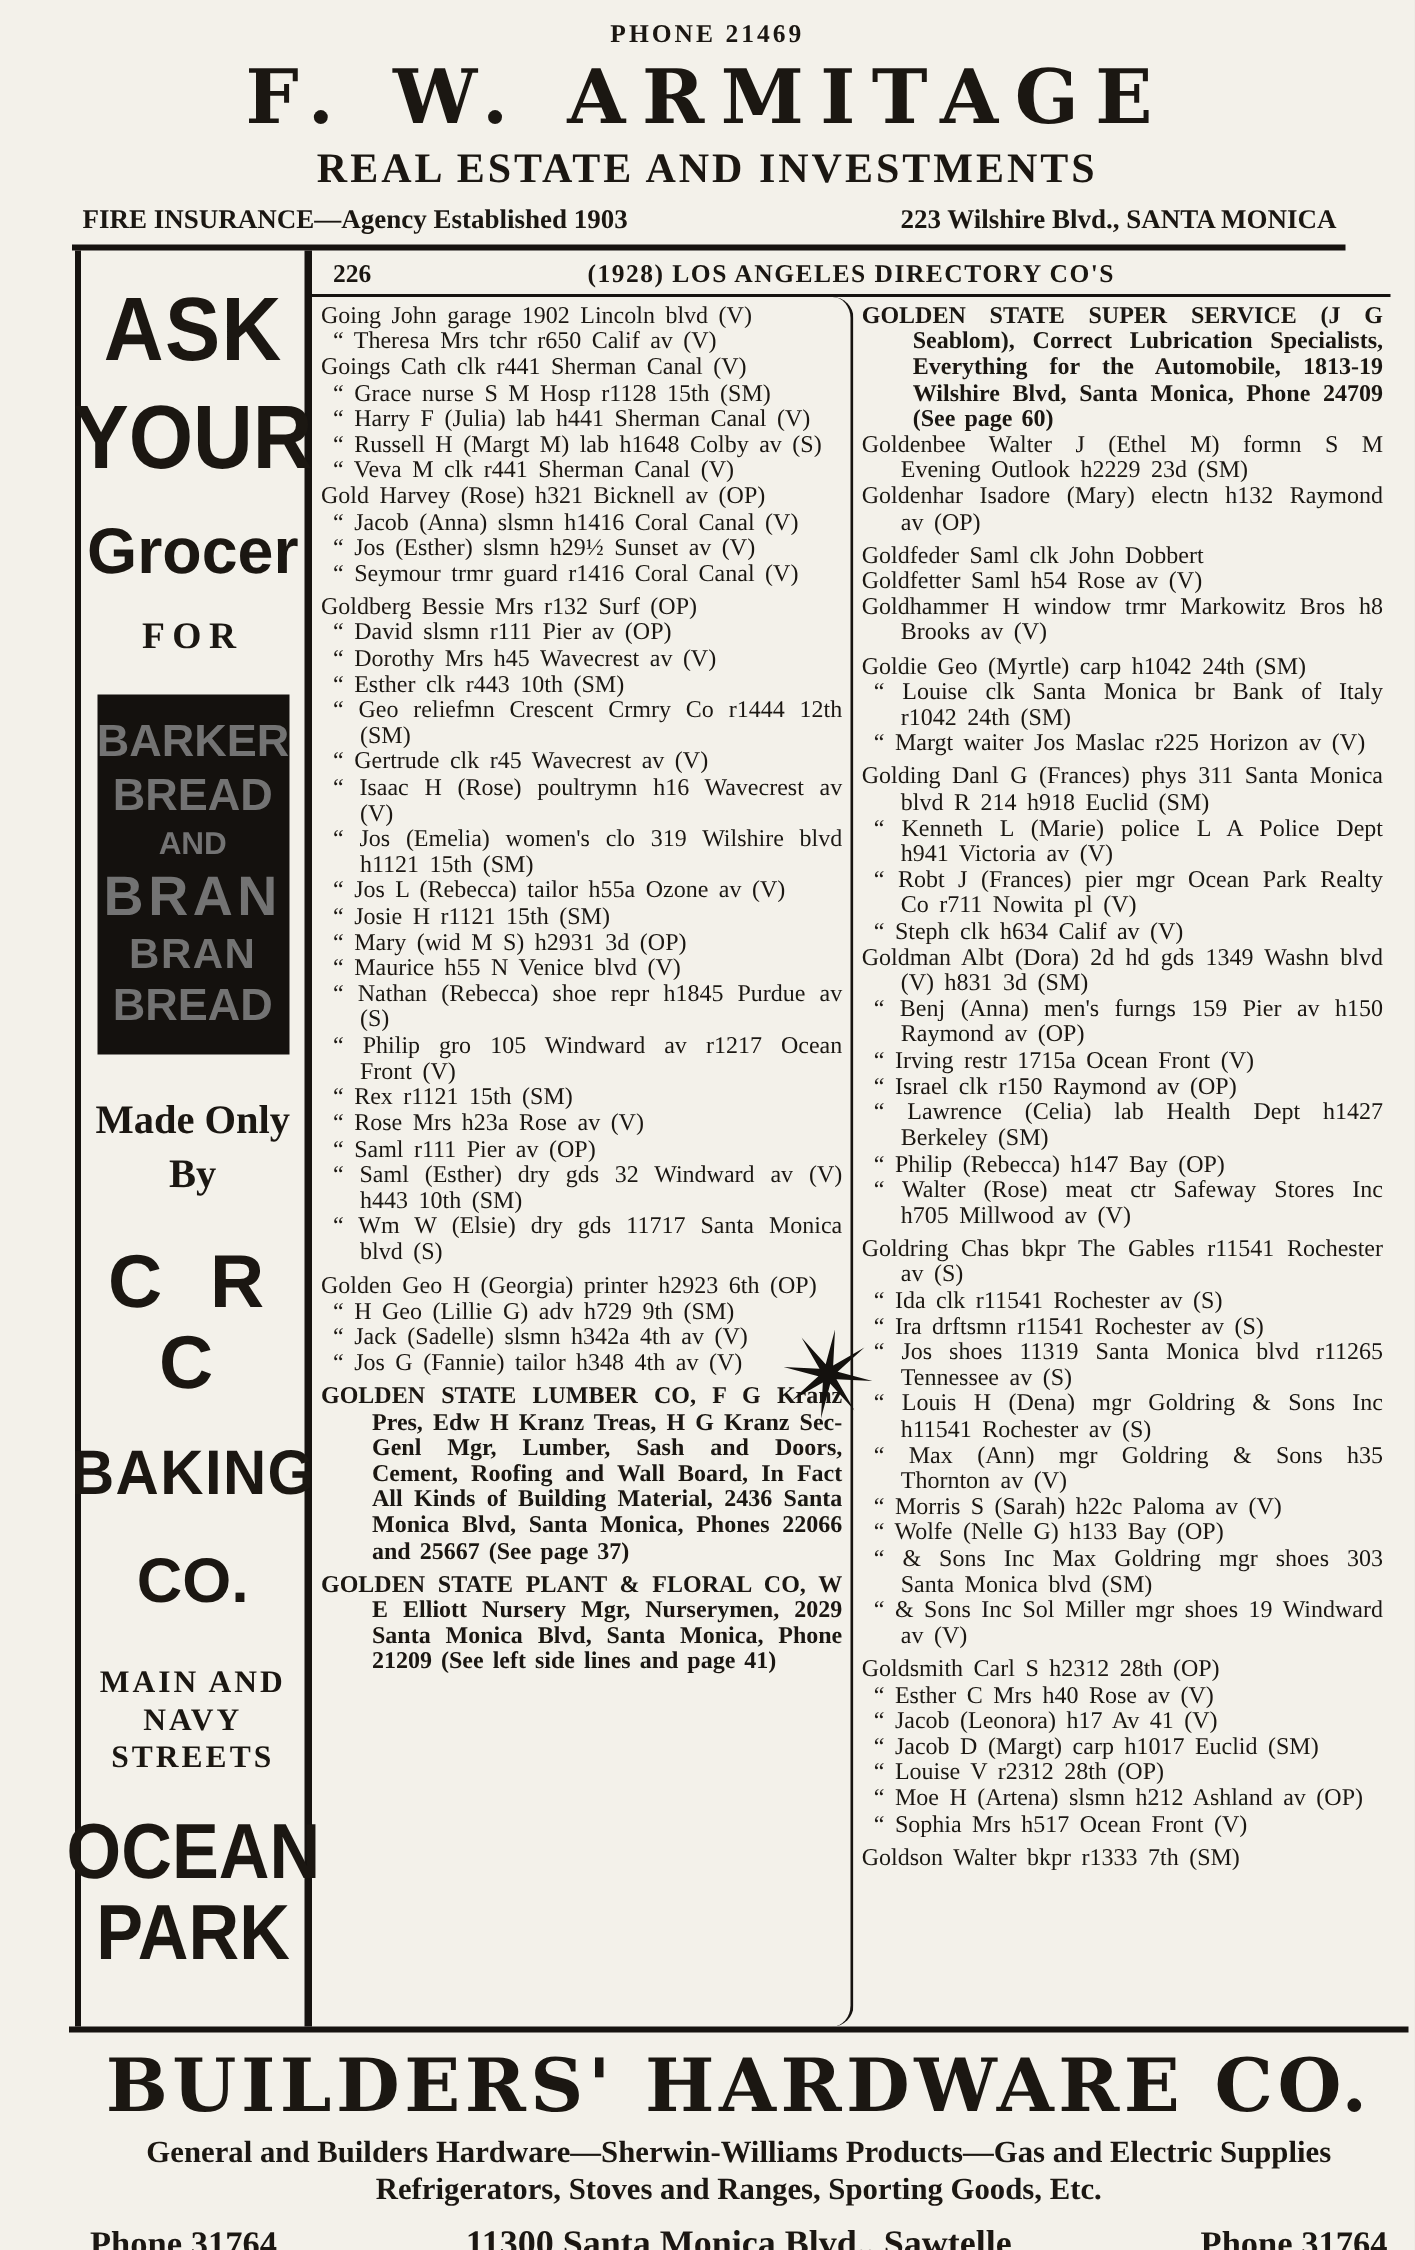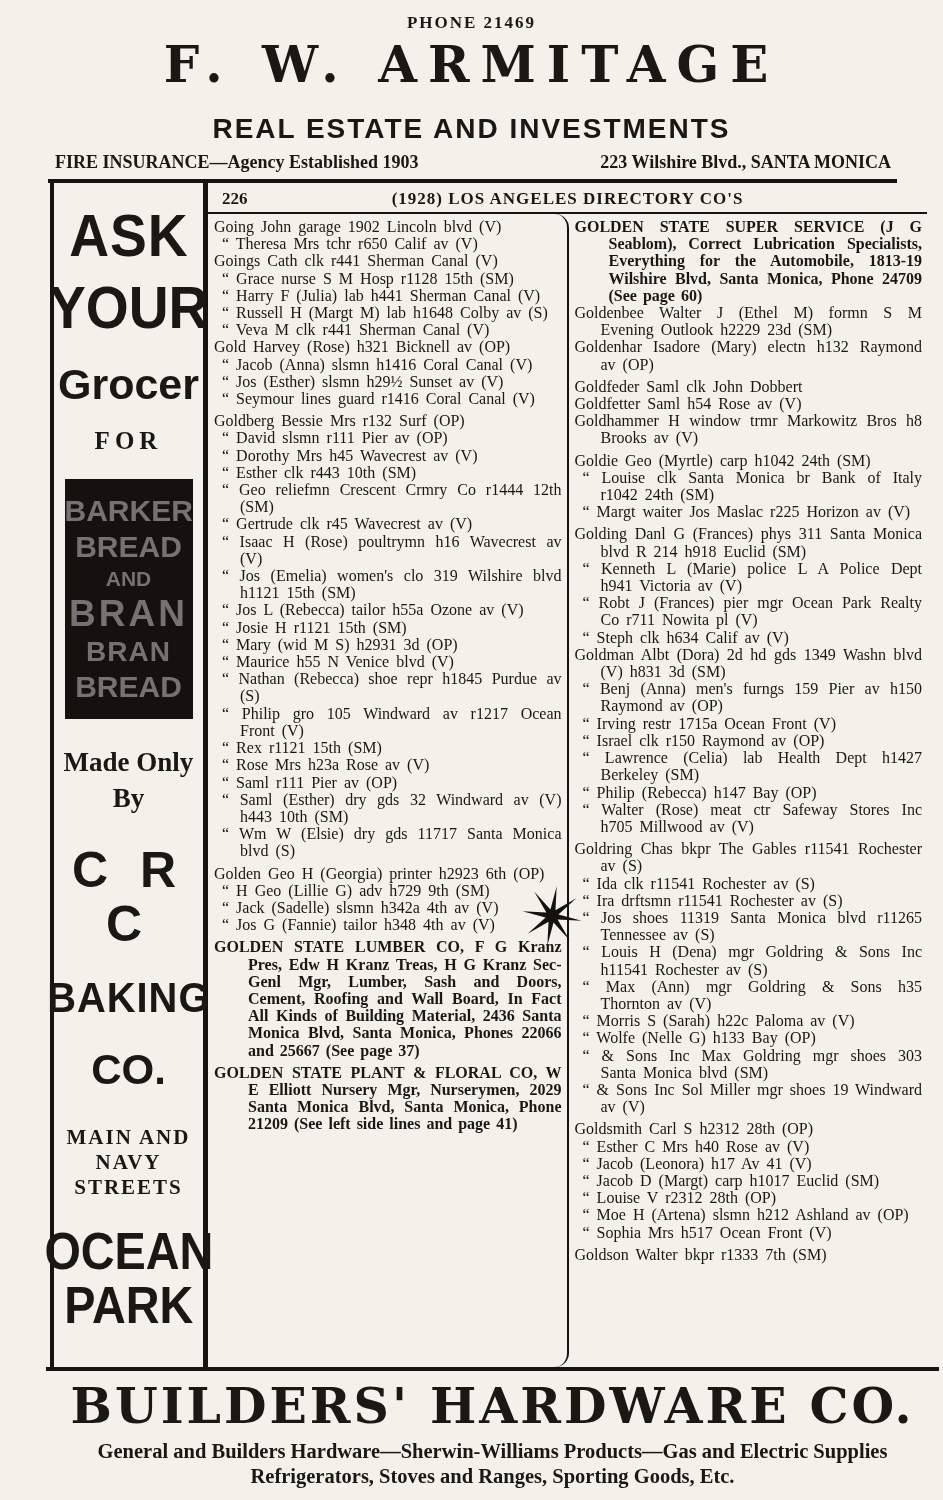--- a/index.html
+++ b/index.html
@@ -3,21 +3,21 @@
 <meta charset="utf-8">
 <style>
   html,body{margin:0;padding:0;}
   body{width:943px;height:1500px;background:#e8e6df;font-family:"Liberation Serif",serif;}
   .page{position:relative;width:943px;height:1500px;background:#f3f1ea;color:#1b1712;overflow:hidden;}
 
   
   .masthead{padding-top:14px;text-align:center;}
   .masthead .phone{font-size:17px;font-weight:bold;letter-spacing:2px;line-height:18px;}
   .masthead .title{font-family:"DejaVu Serif",serif;font-size:50px;font-weight:bold;letter-spacing:11px;line-height:58px;margin-top:4px;}
-  .masthead .subtitle{font-size:28px;font-weight:bold;letter-spacing:2px;line-height:30px;margin-top:20px;font-family:Liberation Sans, sans-serif;}
+  .masthead .subtitle{font-size:28px;font-weight:bold;letter-spacing:2px;line-height:30px;margin-top:4px;font-family:Liberation Serif, serif;}
   .masthead .inforow{display:flex;justify-content:space-between;margin:8px 52px 0 55px;font-size:18px;font-weight:bold;}
   .thickrule{height:4px;background:#161310;margin:6px 46px 0 48px;}
 
   
   .main{display:flex;margin-left:50px;width:877px;height:1184px;}
   .sidebar{width:149px;border-left:4px solid #161310;border-right:5px solid #161310;
            display:flex;flex-direction:column;align-items:center;text-align:center;flex:none;}
   .sb-sans{font-family:"Liberation Sans",sans-serif;font-weight:bold;}
   .sb-ask{font-size:60px;line-height:58px;margin-top:24px;letter-spacing:1px;transform:scaleX(.92);}
   .sb-your{font-size:60px;line-height:58px;margin-top:14px;letter-spacing:0;transform:scaleX(.92);}
@@ -121,21 +121,21 @@
         <div class="entry">Going John garage 1902 Lincoln blvd (V)</div>
             <div class="entry ditto">“ Theresa Mrs tchr r650 Calif av (V)</div>
             <div class="entry">Goings Cath clk r441 Sherman Canal (V)</div>
             <div class="entry ditto">“ Grace nurse S M Hosp r1128 15th (SM)</div>
             <div class="entry ditto">“ Harry F (Julia) lab h441 Sherman Canal (V)</div>
             <div class="entry ditto">“ Russell H (Margt M) lab h1648 Colby av (S)</div>
             <div class="entry ditto">“ Veva M clk r441 Sherman Canal (V)</div>
             <div class="entry">Gold Harvey (Rose) h321 Bicknell av (OP)</div>
             <div class="entry ditto">“ Jacob (Anna) slsmn h1416 Coral Canal (V)</div>
             <div class="entry ditto">“ Jos (Esther) slsmn h29½ Sunset av (V)</div>
-            <div class="entry ditto">“ Seymour lines guard r1416 Coral Canal (V)</div>
+            <div class="entry ditto">“ Seymour trmr guard r1416 Coral Canal (V)</div>
             <div class="entry gap">Goldberg Bessie Mrs r132 Surf (OP)</div>
             <div class="entry ditto">“ David slsmn r111 Pier av (OP)</div>
             <div class="entry ditto">“ Dorothy Mrs h45 Wavecrest av (V)</div>
             <div class="entry ditto">“ Esther clk r443 10th (SM)</div>
             <div class="entry ditto">“ Geo reliefmn Crescent Crmry Co r1444 12th (SM)</div>
             <div class="entry ditto">“ Gertrude clk r45 Wavecrest av (V)</div>
             <div class="entry ditto">“ Isaac H (Rose) poultrymn h16 Wavecrest av (V)</div>
             <div class="entry ditto">“ Jos (Emelia) women's clo 319 Wilshire blvd h1121 15th (SM)</div>
             <div class="entry ditto">“ Jos L (Rebecca) tailor h55a Ozone av (V)</div>
             <div class="entry ditto">“ Josie H r1121 15th (SM)</div>

